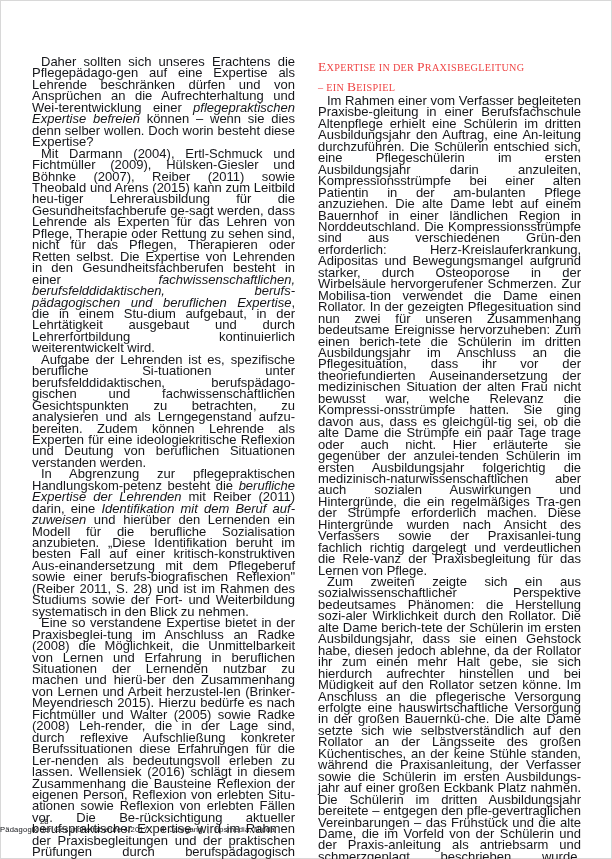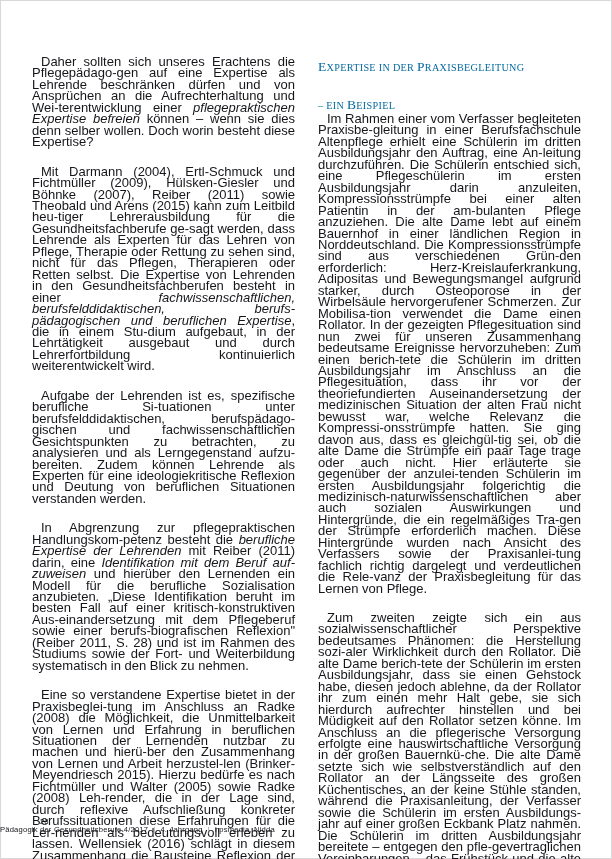--- a/index.html
+++ b/index.html
@@ -75,52 +75,52 @@
     font-size: 13px;
     line-height: 11.45px;
     text-align: justify;
     text-indent: 9px;
     hyphens: auto;
     -webkit-hyphens: auto;
     font-family: "Liberation Sans", sans-serif;
     color: #15161a;
   }
   p.body + p.body {
-    margin-top: 18px;
+    margin-top: 0;
   }
 
   i, em { font-style: italic; }
 
   
   h2.section {
     margin: 0;
     padding: 0;
     font-weight: normal;
-    color: #0369a1;
+    color: #ef4444;
     font-family: "Liberation Serif", serif;
     line-height: 14px;
     letter-spacing: 0.3px;
   }
   h2.section .cap {
     font-size: 13.5px;
   }
   h2.section .sc {
     font-size: 10.2px;
   }
   .heading-block-left {
     margin-top: 19px;
     margin-bottom: 12px;
   }
   .heading-block-right {
     margin-top: 19px;
     margin-bottom: 12px;
   }
   .heading-line2 {
     display: block;
-    margin-top: 19px;
+    margin-top: 1px;
   }
 
   
   .footer {
     position: absolute;
     left: 0;
     bottom: 28px;
     width: 568px;
     height: 14px;
   }

